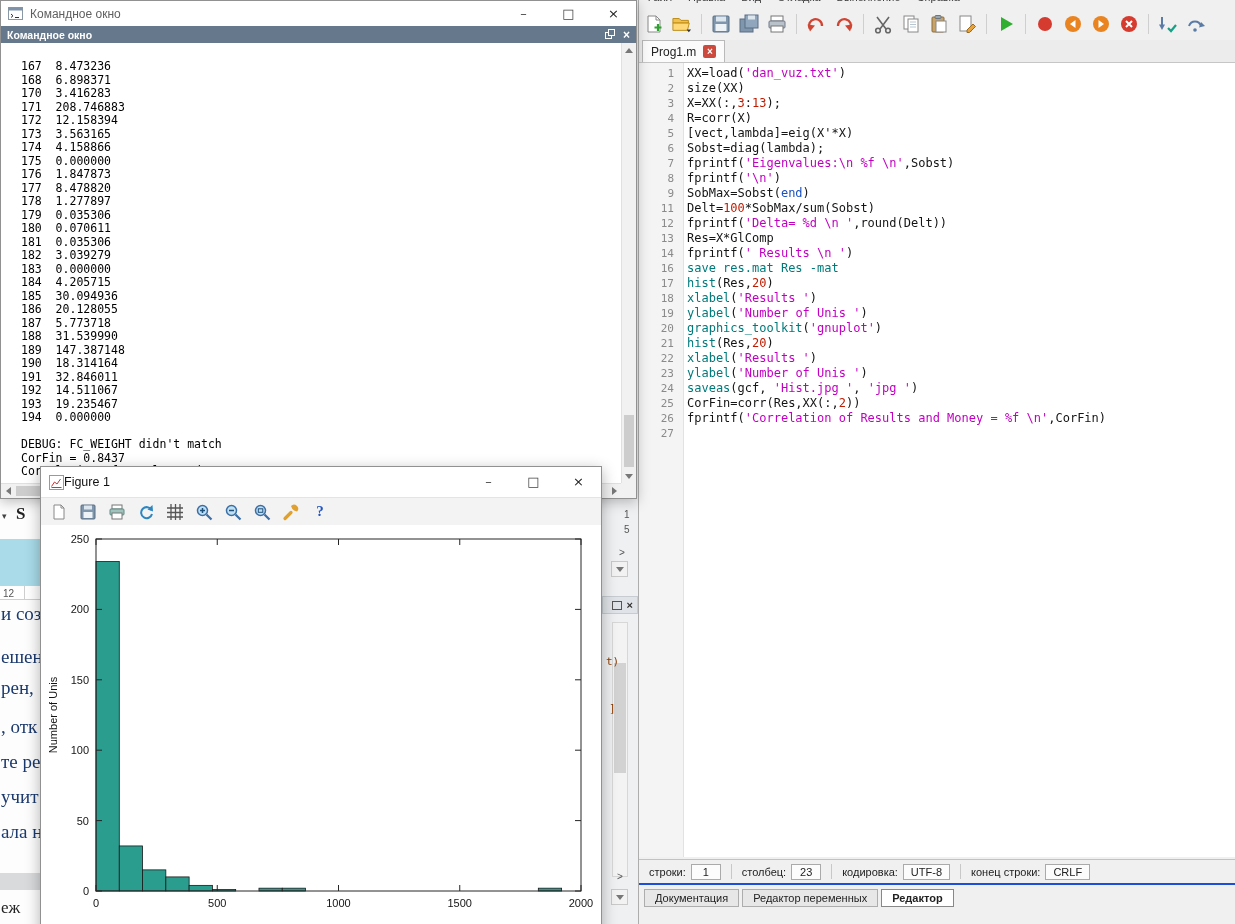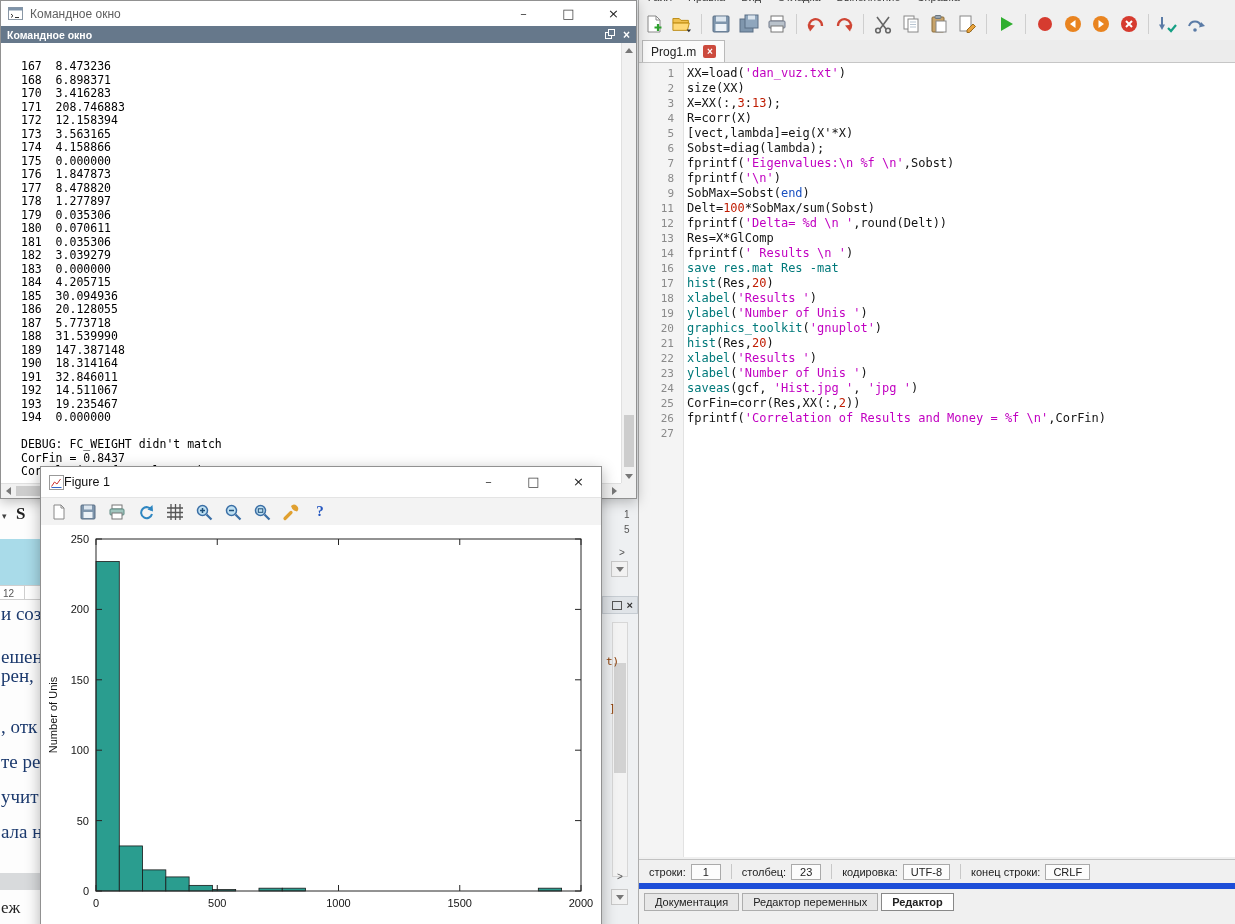--- a/index.html
+++ b/index.html
@@ -6,21 +6,21 @@
   #root{position:relative;width:1235px;height:924px;overflow:hidden;background:#e9ebed;}
 
   
   .bg-doc{position:absolute;left:0;top:499px;width:40px;height:425px;background:#fdfdfd;z-index:0;}
   .bg-caret{position:absolute;left:2px;top:12px;font-size:9px;color:#444;}
   .bg-style-letter{position:absolute;left:16px;top:5px;font:bold 17px "Liberation Serif",serif;color:#222;}
   .bg-cyanblock{position:absolute;left:0;top:40px;width:40px;height:46px;background:#a9dbe9;}
   .bg-row12{position:absolute;left:0;top:86px;width:40px;height:15px;background:#fff;border-top:1px solid #cfcfcf;border-bottom:1px solid #cfcfcf;font:10px/15px "Liberation Sans",sans-serif;color:#555;padding-left:3px;box-sizing:border-box;}
   .bg-cellline{position:absolute;left:24px;top:0;width:1px;height:100%;background:#cfcfcf;}
   .bg-frag{position:absolute;left:1px;font:19px/22px "Liberation Serif",serif;color:#1c3a6e;white-space:nowrap;}
-  .f1{top:104px}.f2{top:147px}.f3{top:166px}.f4{top:217px}.f5{top:252px}.f6{top:287px}.f7{top:322px}
+  .f1{top:104px}.f2{top:147px}.f3{top:178px}.f4{top:217px}.f5{top:252px}.f6{top:287px}.f7{top:322px}
   .bg-grayband{position:absolute;left:0;top:374px;width:40px;height:17px;background:#d8dadc;}
   .f8{top:398px;font-size:17px;color:#222;}
 
   
   .strip{position:absolute;left:602px;top:497px;width:36px;height:427px;background:#eef0f2;z-index:0;}
   .sfrag{position:absolute;font:10px "Liberation Sans",sans-serif;color:#555;white-space:nowrap;}
   .sfrag.mono{font:11px "DejaVu Sans Mono",monospace;}
   .sfrag.red{color:#8a3a00;}
   .s-arrowbox{position:absolute;width:17px;height:16px;background:#f2f2f2;border:1px solid #c9c9c9;display:flex;align-items:center;justify-content:center;box-sizing:border-box;}
   .tri-down{width:0;height:0;border-left:4px solid transparent;border-right:4px solid transparent;border-top:5px solid #777;}
@@ -75,21 +75,21 @@
   .editor{position:absolute;left:0;top:63px;right:0;height:794px;background:#fff;overflow:hidden;}
   .gutter{position:absolute;left:0;top:0;bottom:0;width:44px;background:#f4f4f4;border-right:1px solid #e2e2e2;}
   .code-lines{position:absolute;left:0;top:3px;right:0;}
   .code-line{display:flex;height:15px;}
   .ln{width:44px;flex:none;text-align:right;padding-right:9px;box-sizing:border-box;font:11px/15px "DejaVu Sans Mono",monospace;color:#8a8a8a;}
   .code-text{font:12px/15px "DejaVu Sans Mono",monospace;white-space:pre;margin-left:4px;}
   .tok-d{color:#141414}.tok-s{color:#c100c1}.tok-n{color:#bf1b00}.tok-k{color:#1a50c0}.tok-c{color:#00797a}
   .statusbar{position:absolute;left:0;right:0;top:859px;height:23px;background:#f0f0f0;border-top:1px solid #c2c2c2;display:flex;align-items:center;gap:5px;padding-left:10px;font-size:11px;color:#222;}
   .sb-box{border:1px solid #aaa;background:#fcfcfc;padding:1px 7px;min-width:14px;text-align:center;}
   .sb-div{width:1px;height:15px;background:#c8c8c8;margin:0 5px;}
-  .bottom-tabs{position:absolute;left:0;right:0;top:883px;height:25px;background:#f0f0f0;border-top:6px solid #1d4ed8;display:flex;align-items:center;gap:3px;padding-left:5px;font-size:11px;}
+  .bottom-tabs{position:absolute;left:0;right:0;top:883px;height:25px;background:#f0f0f0;border-top:2px solid #1d4ed8;display:flex;align-items:center;gap:3px;padding-left:5px;font-size:11px;}
   .btab{border:1px solid #adadad;background:#e7e7e7;padding:2px 10px;color:#222;}
   .btab.active{background:#fff;font-weight:bold;border-color:#888;}
 
   
   .fig{left:40px;top:466px;width:562px;height:470px;z-index:3;box-shadow:0 4px 14px rgba(0,0,0,.3);}
   .fig-titlebar{height:30px;display:flex;align-items:center;padding-left:8px;background:#fff;}
   .fig-titlebar .wbtn{line-height:30px;}
   .fig-icon{width:15px;height:15px;display:inline-flex;}
   .fig-title{font-size:12.5px;color:#111;}
   .fig-toolbar{height:27px;background:#f3f3f3;border-top:1px solid #e4e4e4;border-bottom:1px solid #d9d9d9;display:flex;align-items:center;gap:9px;padding-left:8px;}

